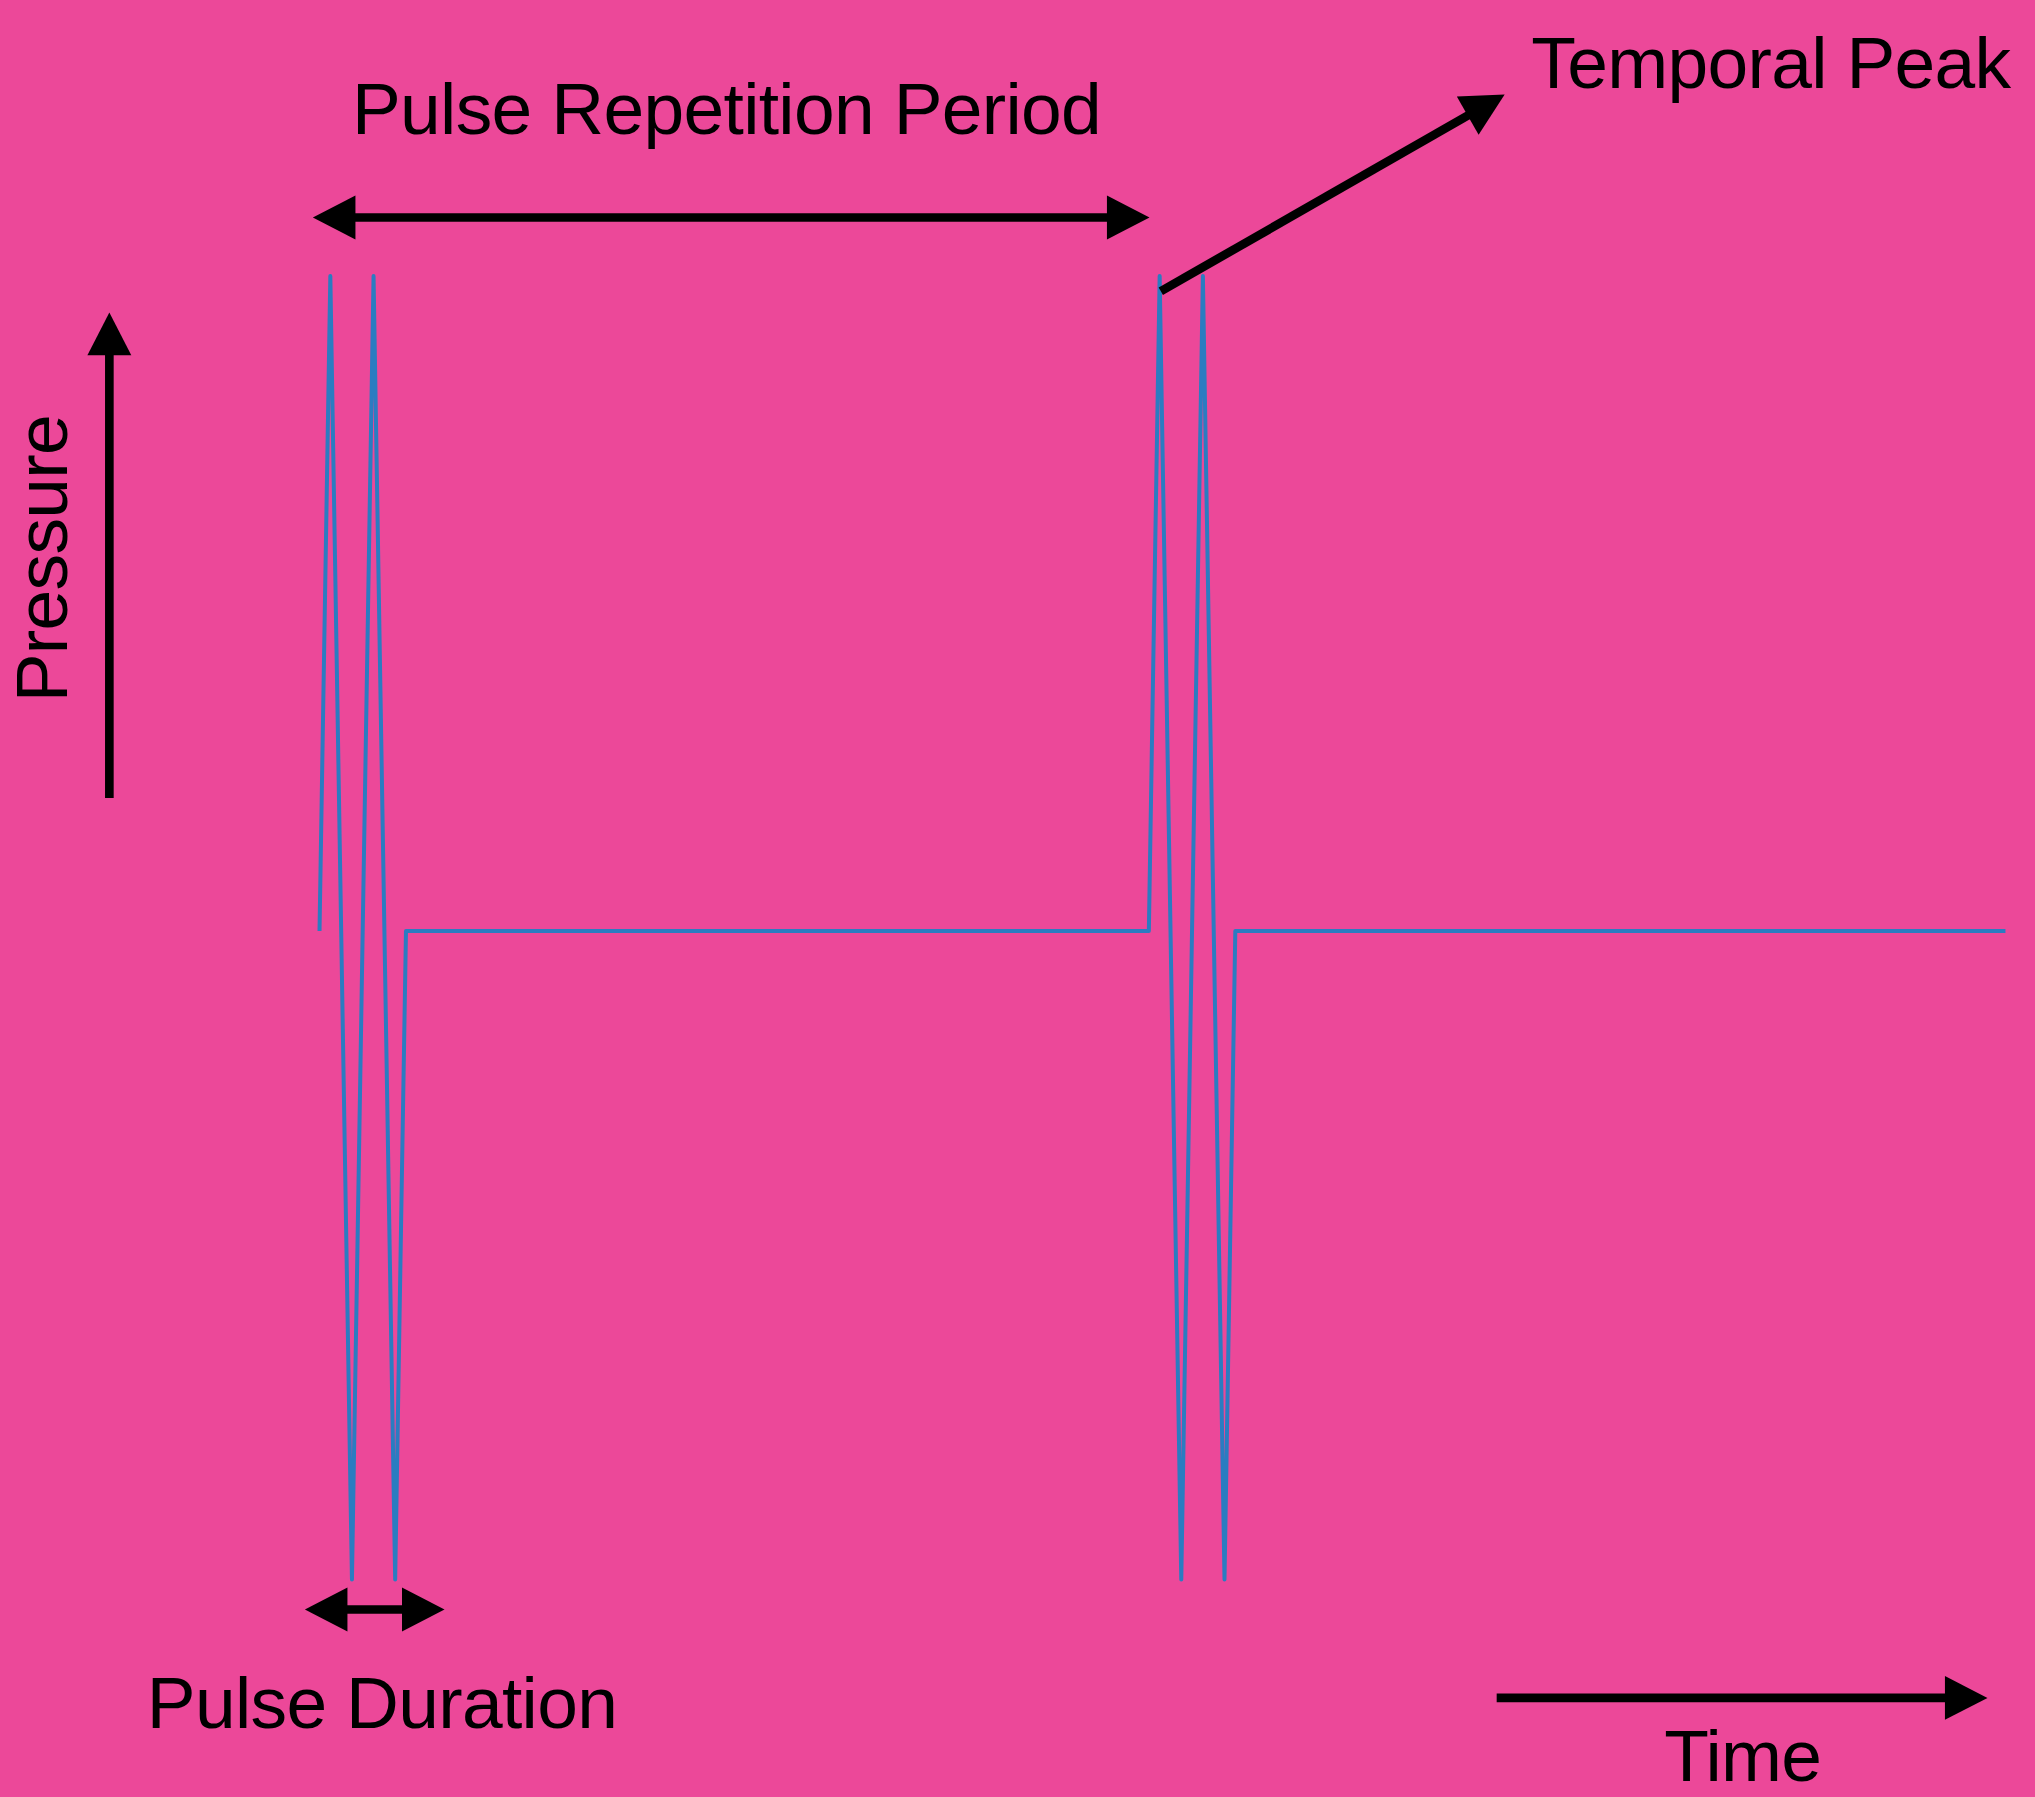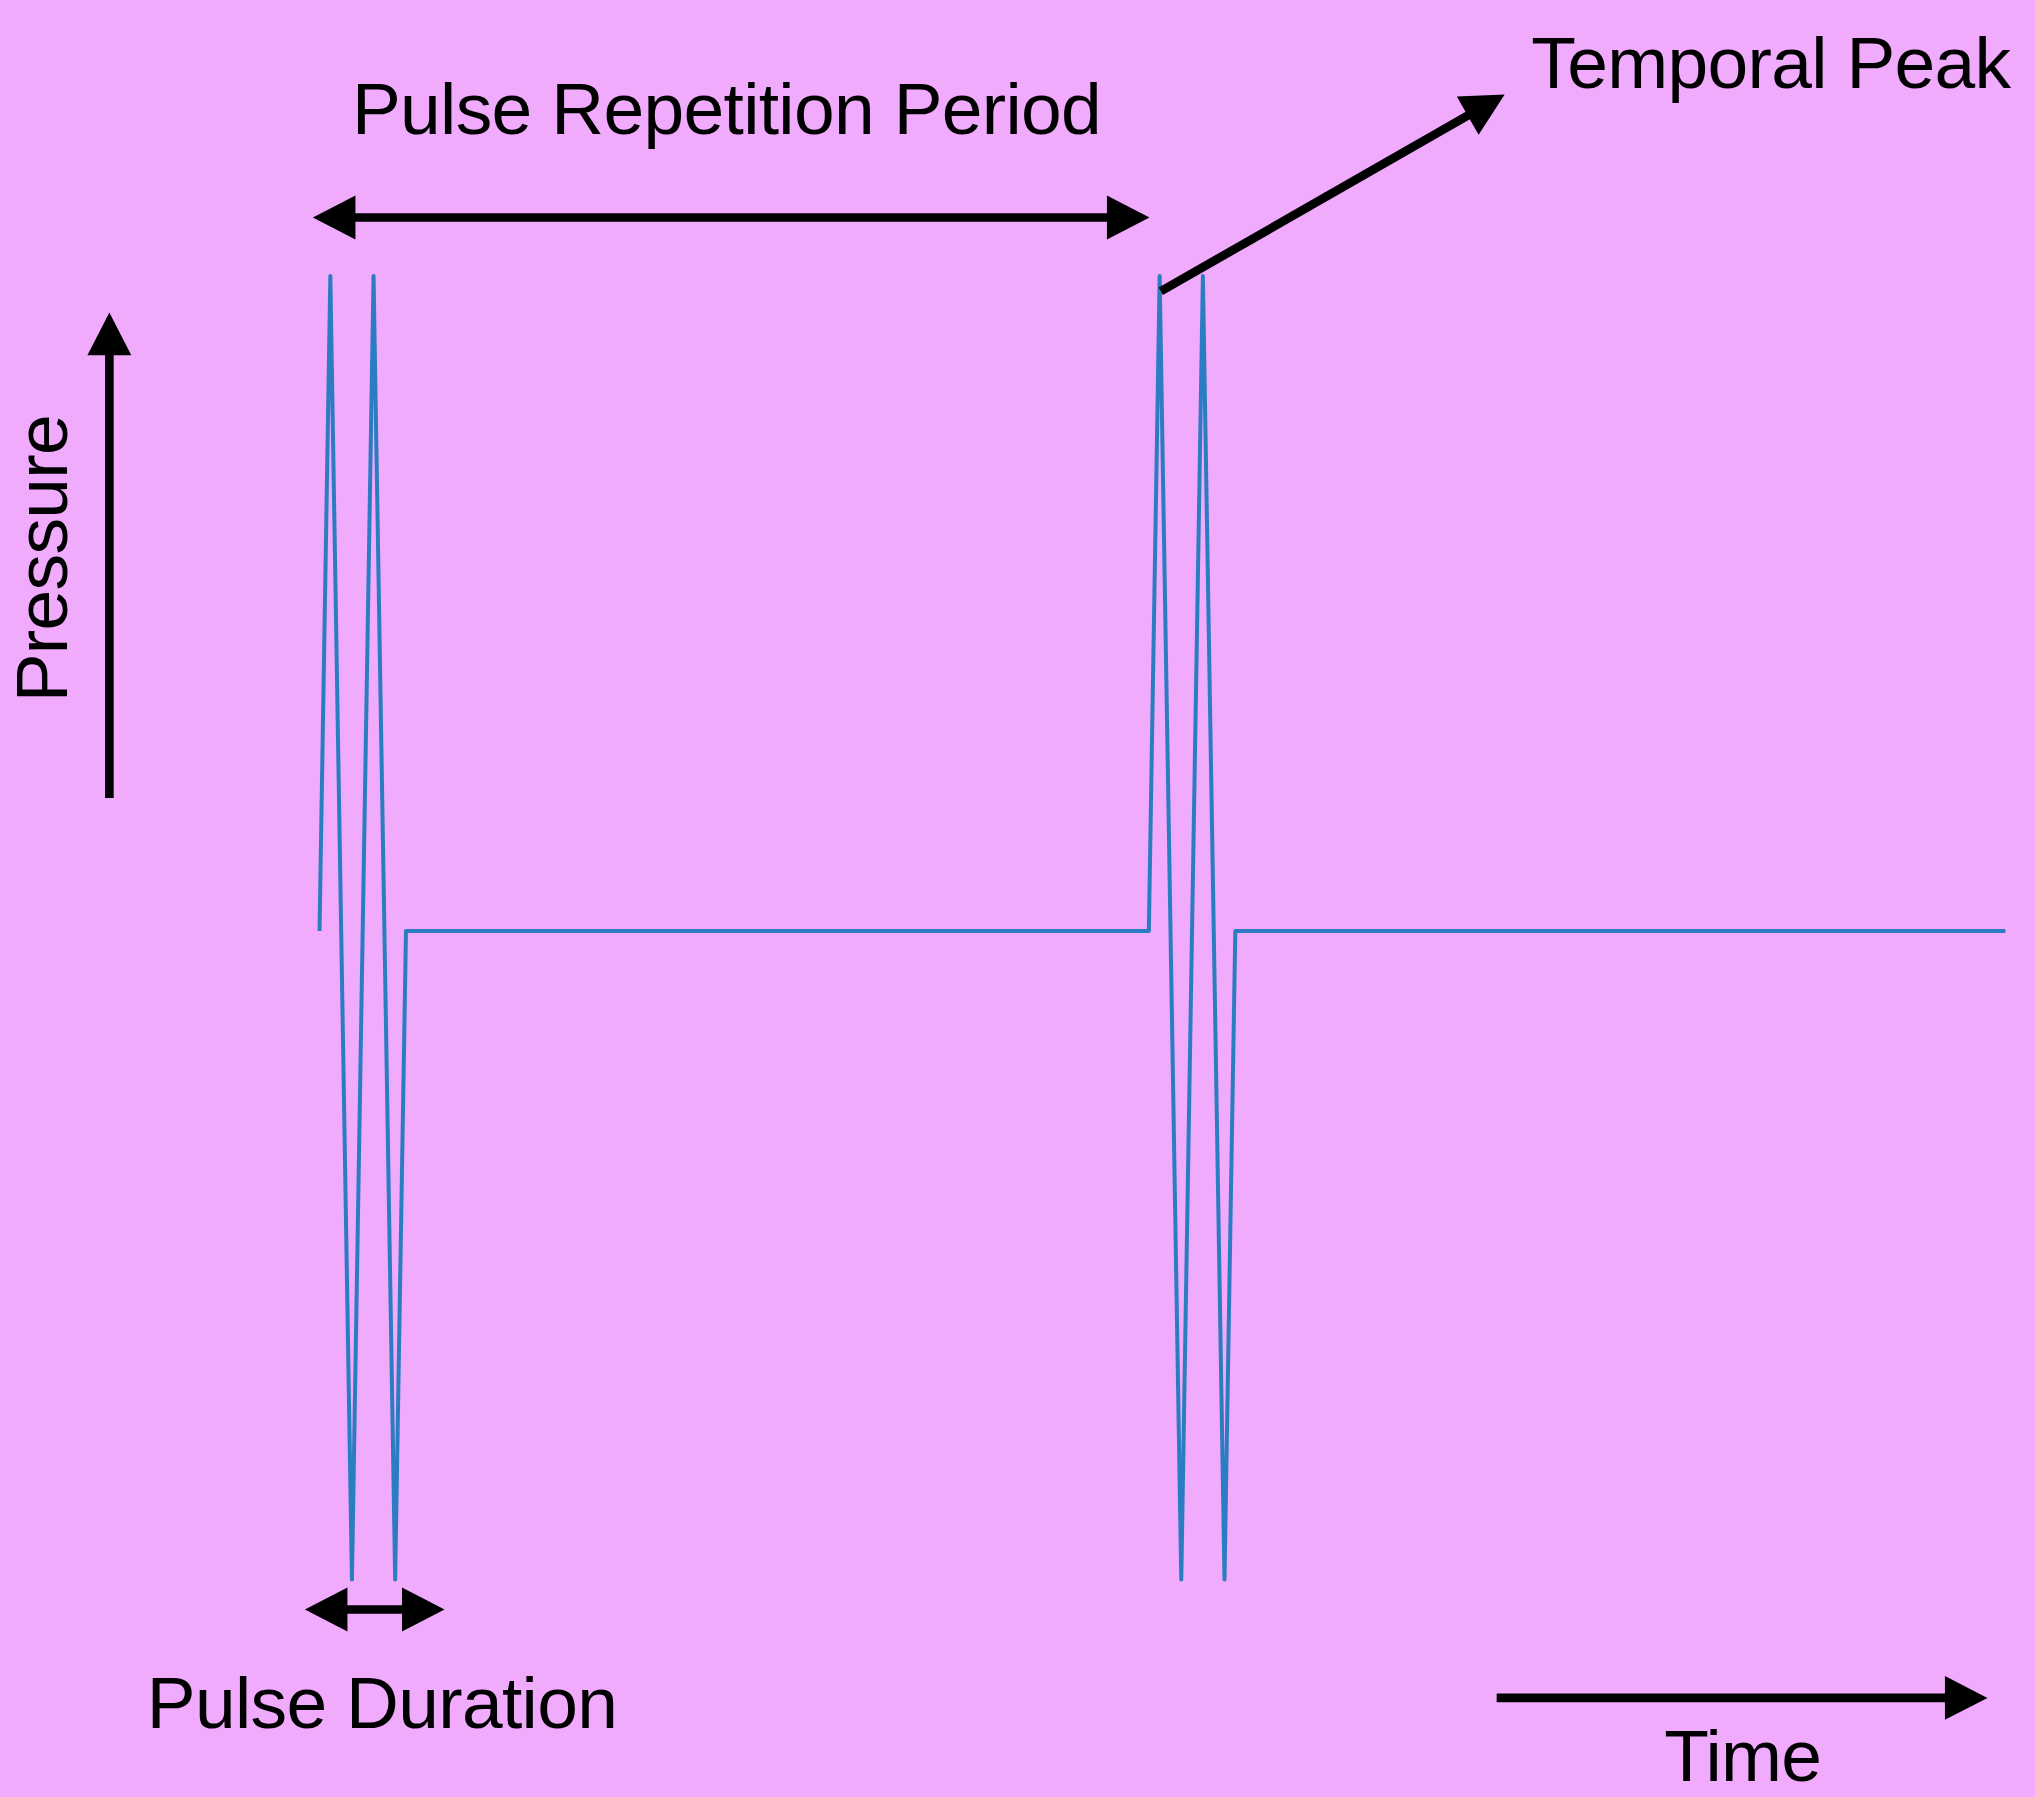--- a/index.html
+++ b/index.html
@@ -10,21 +10,21 @@
     width: 100%;
     height: 100%;
     overflow: hidden;
   }
   .stage {
     width: 100vw;
     height: 100vh;
     display: flex;
     align-items: flex-start;
     justify-content: center;
-    background: #f0abfc;
+    background: #ec4899;
   }
   svg.diagram {
     display: block;
     width: 100vw;
     height: 100vh;
   }
   text.lbl {
     font-family: "Liberation Sans", "DejaVu Sans", sans-serif;
     fill: #000000;
     font-size: 110px;

